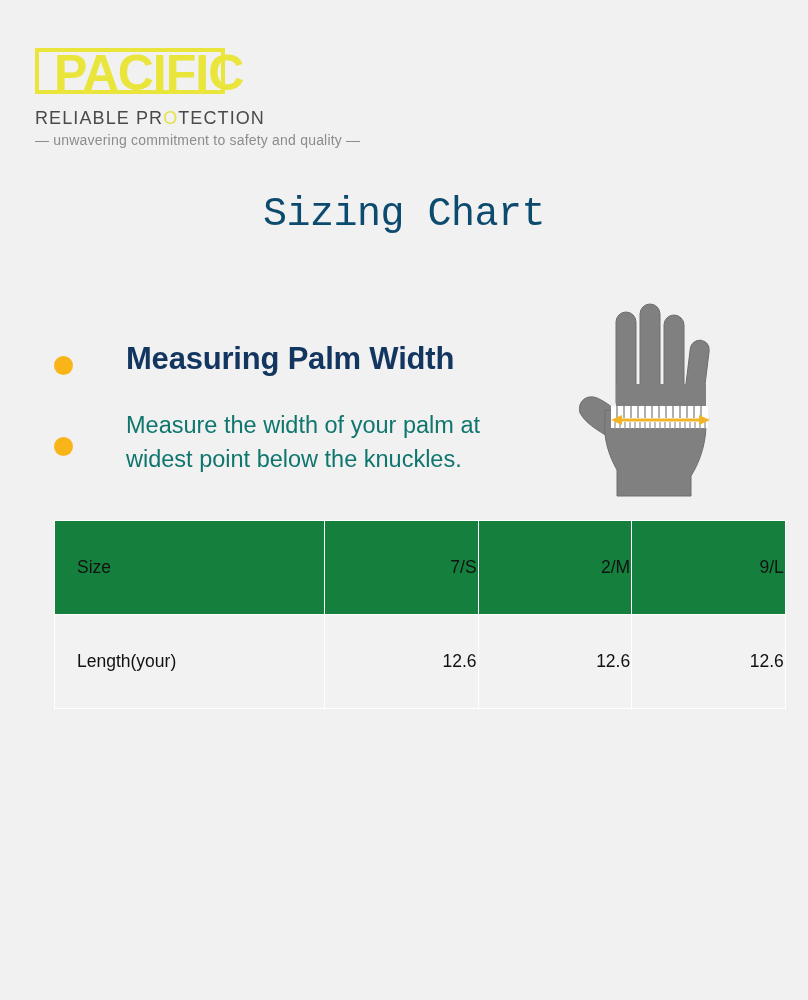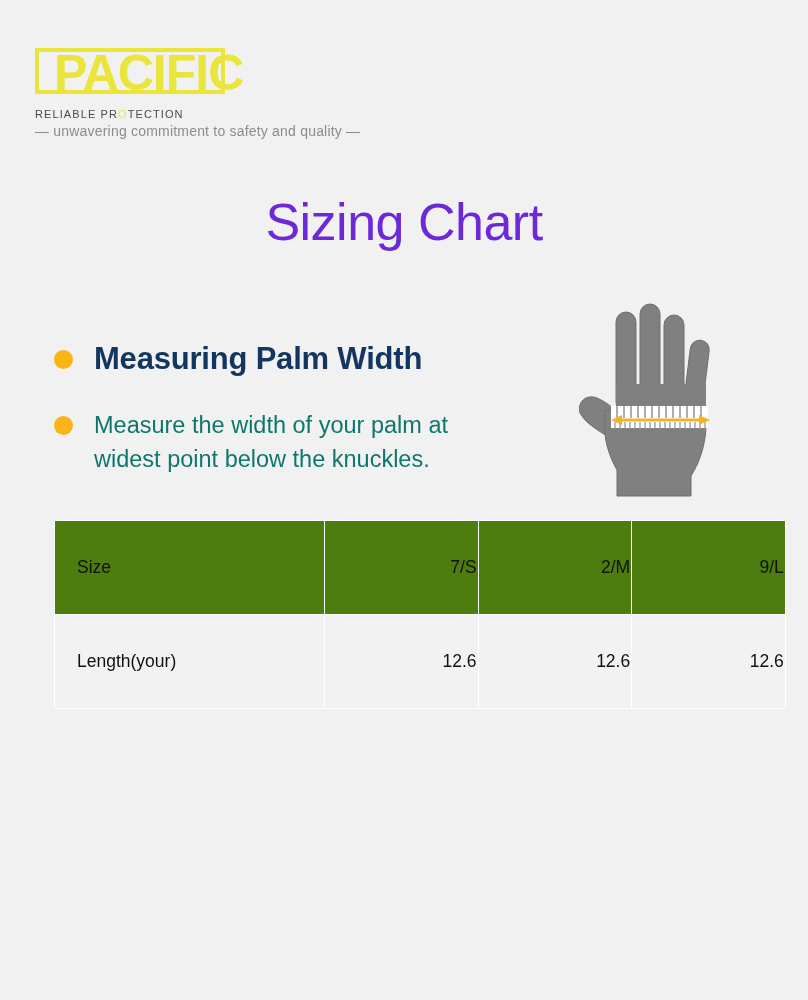--- a/index.html
+++ b/index.html
@@ -45,21 +45,21 @@
     font-size: 50px;
     line-height: 58px;
     letter-spacing: -1px;
     color: #e9e53a;
     -webkit-text-stroke: 0px;
     white-space: nowrap;
   }
   #logo-sub {
     margin-top: 6px;
     font-family: "Liberation Sans", sans-serif;
-    font-size: 11px;
+    font-size: 18px;
     letter-spacing: 1.1px;
     color: #4a4a4a;
     white-space: nowrap;
   }
   #logo-sub .hl {
     color: #e6e24a;
   }
   #logo-tagline {
     margin-top: 3px;
     font-family: Liberation Sans, sans-serif;
@@ -69,37 +69,38 @@
     white-space: nowrap;
   }
 
   
   #page-title {
     position: absolute;
     left: 0;
     top: 192px;
     width: 808px;
     text-align: center;
-    font-family: Liberation Sans, sans-serif;
-    font-size: 52px;
+    font-family: Liberation Mono, monospace;
+    font-size: 40px;
     font-weight: normal;
-    color: #6d28d9;
+    color: #0c4a6e;
     letter-spacing: -0.5px;
   }
 
   
   #bullets {
     position: absolute;
     left: 54px;
     top: 338px;
     width: 500px;
   }
   .bullet-row {
     display: flex;
-    align-items: flex-start;
+    align-items: center;
+    gap: 32px;
   }
   .bullet-dot {
     flex: 0 0 auto;
     width: 19px;
     height: 19px;
     border-radius: 50%;
     background: #f9b418;
     margin-right: 21px;
   }
   #bullet-row-1 .bullet-dot { margin-top: 12px; }
@@ -137,21 +138,21 @@
     border-collapse: collapse;
     table-layout: fixed;
   }
   #size-table td {
     height: 91px;
     font-size: 17.5px;
     color: #111111;
     border: 1px solid #ffffff;
     vertical-align: middle;
   }
-  .row-shaded td { background: #4d7c0f; margin-top: 13px; }
+  .row-shaded td { background: #15803d; margin-top: 13px; }
   .row-light td  { background: #f2f2f3; }
   td.label-cell {
     width: 246px;
     padding-left: 22px;
     text-align: left;
   }
   td.value-cell {
     width: 150.6px;
     text-align: right;
   }

